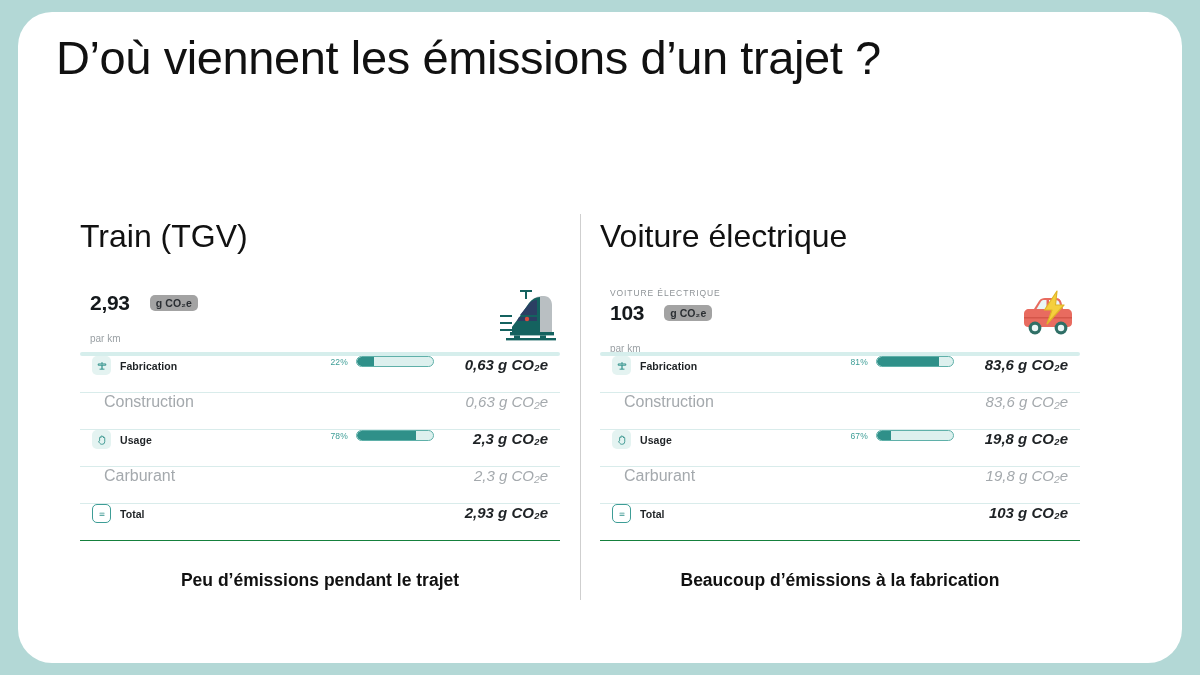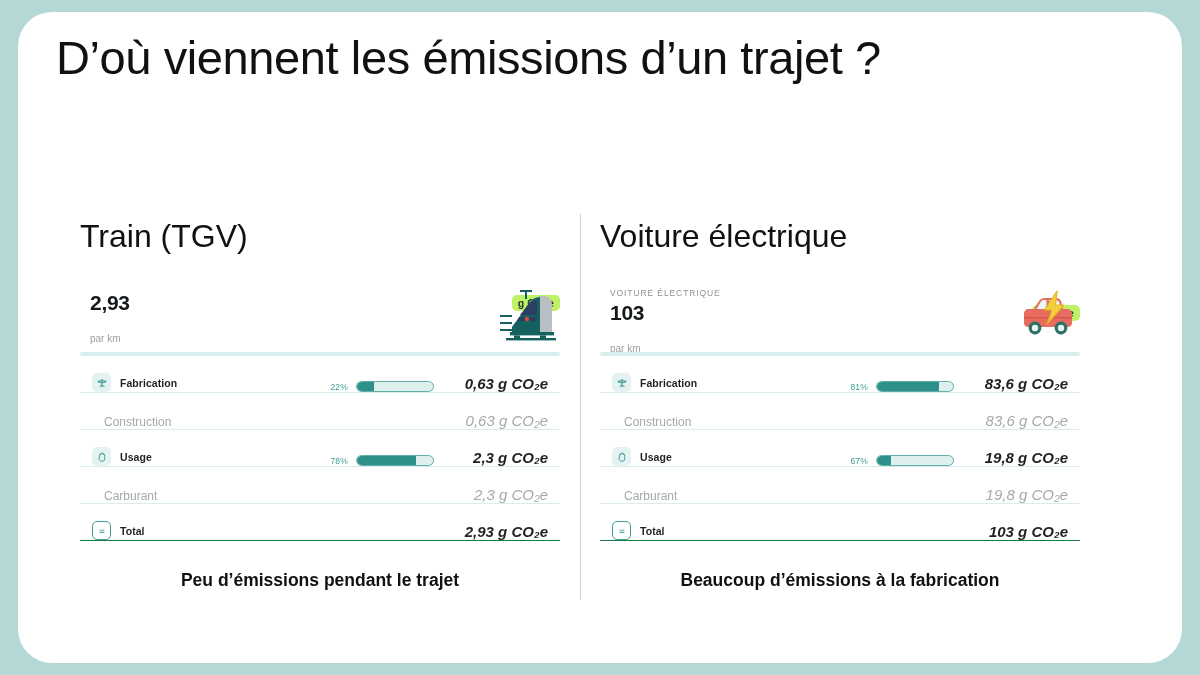--- a/index.html
+++ b/index.html
@@ -60,77 +60,77 @@
   .w-kicker {
     font-size: 8.5px;
     letter-spacing: 0.9px;
     color: #8e9397;
     text-transform: uppercase;
     font-weight: 400;
   }
   .w-valrow {
     display: flex; align-items: center; gap: 7px;
     margin-top: 3px;
-    justify-content: space-between;
   }
   .w-value {
     font-size: 21px;
     font-weight: 700;
     color: #15191c;
     letter-spacing: -0.3px;
   }
   .w-badge {
-    background: #bef264;
+    background: #a3a3a3;
     border-radius: 5px;
     padding: 3px 6px 3px 6px;
     font-size: 10.5px;
     font-weight: 700;
     color: #2b2f33;
     letter-spacing: 0.1px;
     line-height: 1;
+    margin-left: 13px;
   }
   .w-sub {
     margin-top: 18px;
     font-size: 10px;
     color: #9aa0a4;
   }
 
   
   .big-icon { position: absolute; top: 287px; right: 2px; width: 62px; height: 56px; }
 
   
   .tbl { position: absolute; top: 352px; left: 0; right: 0; }
   .sep-thick {
     height: 4px;
     background: #d6eeec;
     border-radius: 2px;
   }
   .row {
     position: relative;
     display: flex;
-    align-items: flex-end;
+    align-items: flex-start;
     height: 37px;
     border-bottom: 1px solid #d9eceb;
   }
   .row.sub { height: 37px; }
   .row:last-child { border-bottom: 1px solid #15803d; }
 
   .cell-label {
     display: flex; align-items: center; gap: 9px;
     width: 215px;
     padding-left: 12px;
   }
   .lbl-main {
     font-size: 10.5px;
     font-weight: 700;
     color: #1e2225;
     letter-spacing: 0.05px;
   }
   .lbl-sub {
-    font-size: 12px;
+    font-size: 16px;
     font-weight: 400;
     color: #a4a9ad;
     padding-left: 12px;
   }
 
   .icon-chip {
     width: 19px; height: 19px;
     border-radius: 5px;
     background: #e4f3f1;
     display: flex; align-items: center; justify-content: center;

